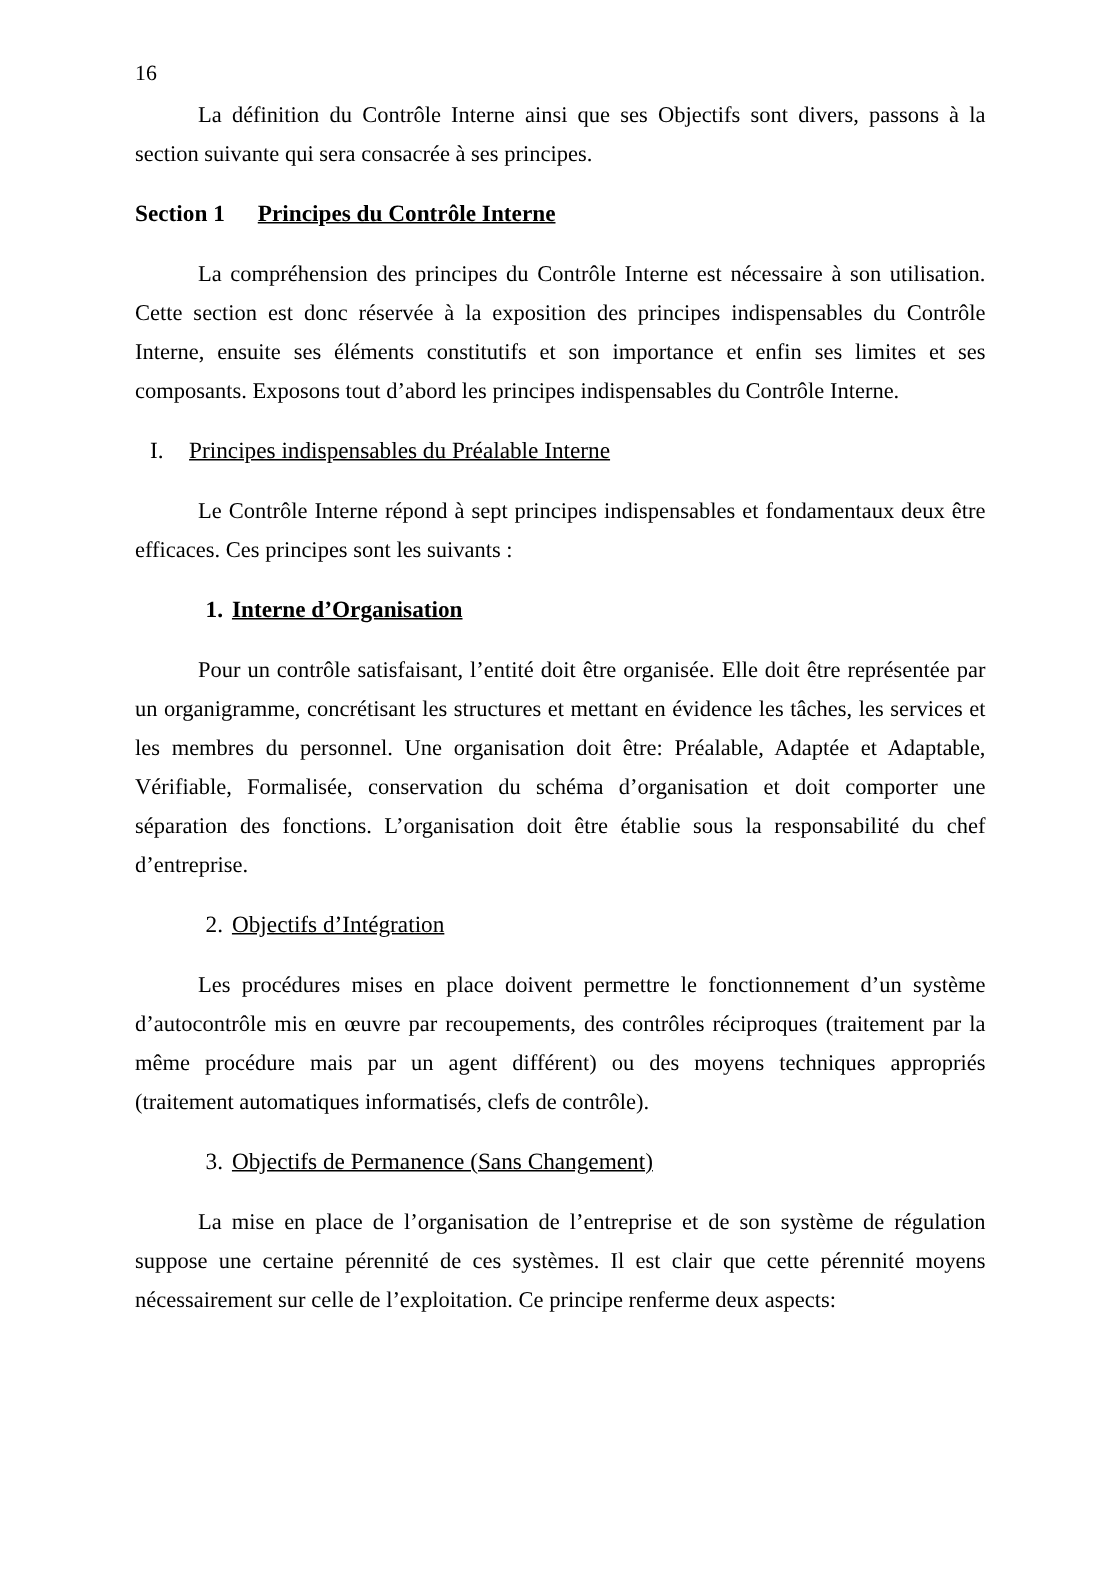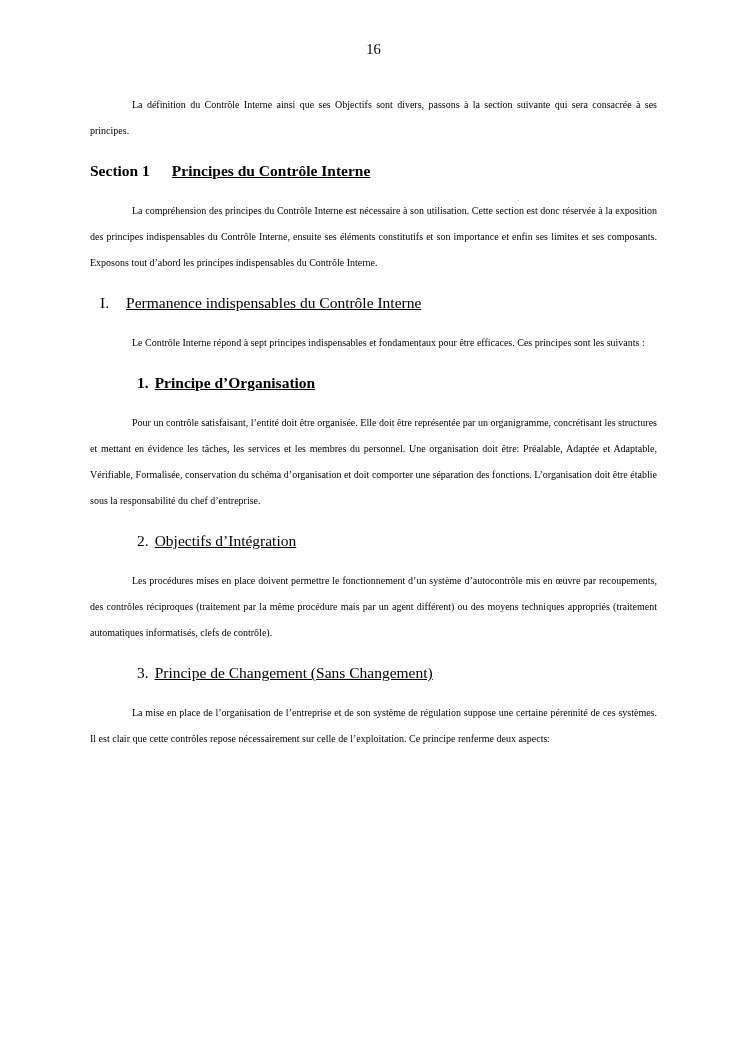--- a/index.html
+++ b/index.html
@@ -11,28 +11,28 @@
     font-family: "Liberation Serif", serif;
     color: #000000;
   }
   .page {
     width: 745px;
     height: 1053px;
     padding: 36px 88px 0 90px;
     background: #ffffff;
   }
   .page-number {
-    text-align: center;
+    text-align: left;
     font-size: 14.5px;
     line-height: 26px;
-    margin-bottom: 30px;
+    margin-bottom: 2px;
   }
   .para {
     margin: 0 0 14px 0;
-    font-size: 10px;
+    font-size: 15px;
     line-height: 26px;
     text-align: justify;
     text-indent: 42px;
   }
   .heading {
     font-size: 15.5px;
     line-height: 26px;
     margin: 0 0 14px 0;
     white-space: nowrap;
   }
@@ -54,36 +54,36 @@
 
   <p class="para">La définition du Contrôle Interne ainsi que ses Objectifs sont divers, passons à la section suivante qui sera consacrée à ses principes.</p>
 
   <div class="heading section">
     <span>Section 1</span><span class="u sec-gap">Principes du Contrôle Interne</span>
   </div>
 
   <p class="para">La compréhension des principes du Contrôle Interne est nécessaire à son utilisation. Cette section est donc réservée à la exposition des principes indispensables du Contrôle Interne, ensuite ses éléments constitutifs et son importance et enfin ses limites et ses composants. Exposons tout d’abord les principes indispensables du Contrôle Interne.</p>
 
   <div class="heading roman">
-    <span>I.</span><span class="u roman-gap">Permanence indispensables du Contrôle Interne</span>
+    <span>I.</span><span class="u roman-gap">Principes indispensables du Préalable Interne</span>
   </div>
 
-  <p class="para">Le Contrôle Interne répond à sept principes indispensables et fondamentaux pour être efficaces. Ces principes sont les suivants :</p>
+  <p class="para">Le Contrôle Interne répond à sept principes indispensables et fondamentaux deux être efficaces. Ces principes sont les suivants :</p>
 
   <div class="heading num bold">
-    <span>1.</span><span class="u num-gap">Principe d’Organisation</span>
+    <span>1.</span><span class="u num-gap">Interne d’Organisation</span>
   </div>
 
   <p class="para">Pour un contrôle satisfaisant, l’entité doit être organisée. Elle doit être représentée par un organigramme, concrétisant les structures et mettant en évidence les tâches, les services et les membres du personnel. Une organisation doit être: Préalable, Adaptée et Adaptable, Vérifiable, Formalisée, conservation du schéma d’organisation et doit comporter une séparation des fonctions. L’organisation doit être établie sous la responsabilité du chef d’entreprise.</p>
 
   <div class="heading num">
     <span>2.</span><span class="u num-gap">Objectifs d’Intégration</span>
   </div>
 
   <p class="para">Les procédures mises en place doivent permettre le fonctionnement d’un système d’autocontrôle mis en œuvre par recoupements, des contrôles réciproques (traitement par la même procédure mais par un agent différent) ou des moyens techniques appropriés (traitement automatiques informatisés, clefs de contrôle).</p>
 
   <div class="heading num">
-    <span>3.</span><span class="u num-gap">Principe de Changement (Sans Changement)</span>
+    <span>3.</span><span class="u num-gap">Objectifs de Permanence (Sans Changement)</span>
   </div>
 
-  <p class="para">La mise en place de l’organisation de l’entreprise et de son système de régulation suppose une certaine pérennité de ces systèmes. Il est clair que cette contrôles repose nécessairement sur celle de l’exploitation. Ce principe renferme deux aspects:</p>
+  <p class="para">La mise en place de l’organisation de l’entreprise et de son système de régulation suppose une certaine pérennité de ces systèmes. Il est clair que cette pérennité moyens nécessairement sur celle de l’exploitation. Ce principe renferme deux aspects:</p>
 
 </div>
 
 </body></html>

